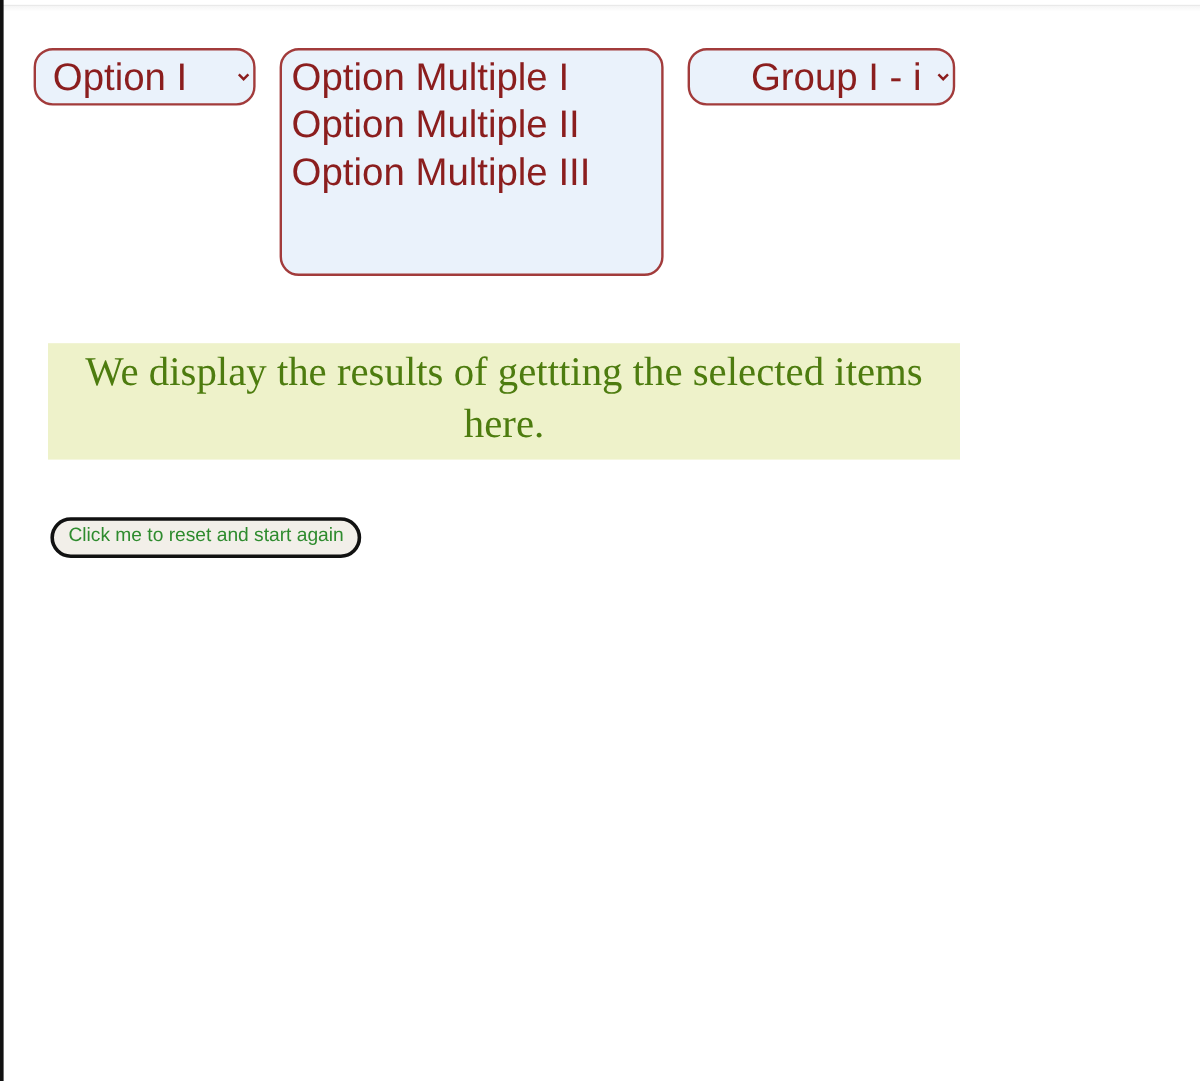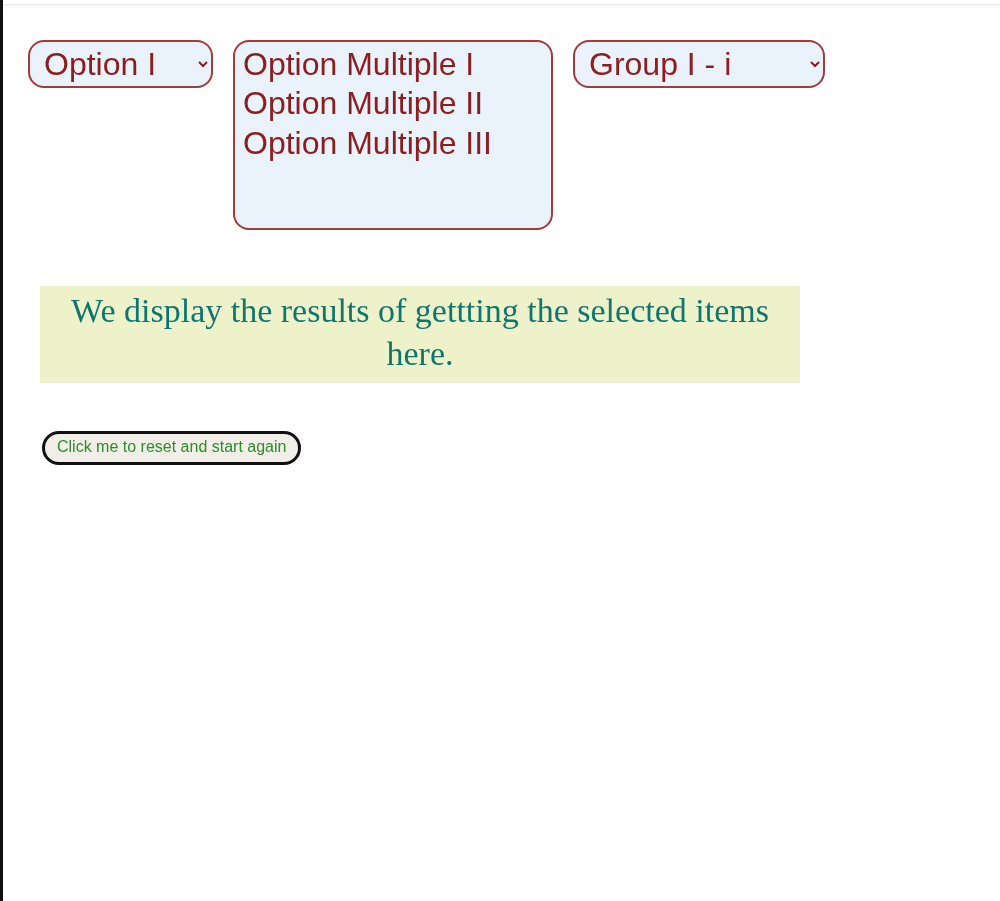--- a/index.html
+++ b/index.html
@@ -71,35 +71,36 @@
 
   .sel-multi {
     width: 320px;
     height: 190px;
     padding: 4px 6px 4px 6px;
     line-height: 1.45;
     overflow-y: auto;
   }
 
   .sel-group {
-    width: 252px;
+    width: 223px;
     height: 48px;
+    text-align: right;
   }
 
   .result-box {
     margin: 56px 0 0 40px;
     width: 760px;
     background: #eef2ca;
     padding: 4px 8px 8px 8px;
     box-sizing: border-box;
   }
   .result-text {
     font-family: "Times New Roman", Times, serif;
     font-size: 34px;
-    color: #0f766e;
+    color: #4d7c0f;
     text-align: center;
     line-height: 1.25;
   }
 
   .reset-btn {
     display: inline-block;
     margin: 48px 0 0 42px;
     font-family: Arial, Helvetica, sans-serif;
     font-size: 16px;
     color: #2e8b2e;

